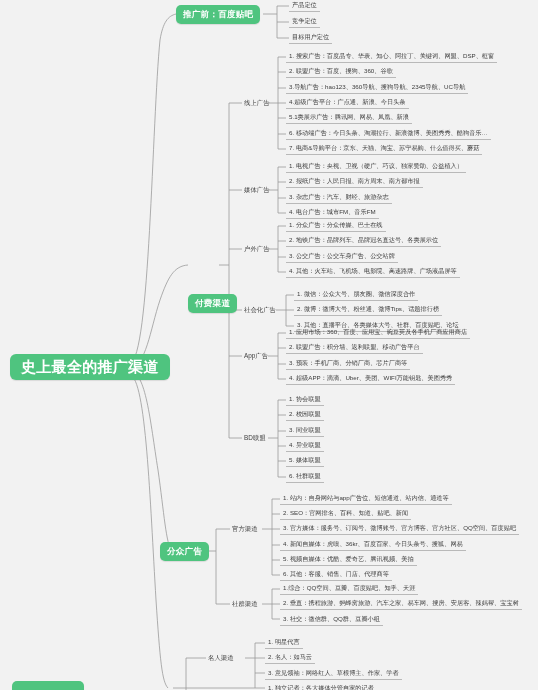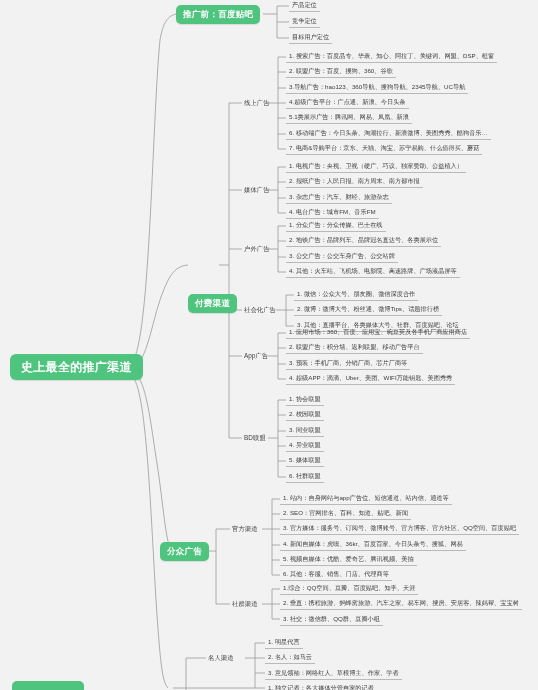--- a/index.html
+++ b/index.html
@@ -19,21 +19,21 @@
   
   .gnode{
     background:#4fc47f;color:#ffffff;
     border-radius:5px;
     font-size:8.5px;font-weight:bold;
     display:flex;align-items:center;justify-content:center;
     white-space:nowrap;letter-spacing:.3px;
     padding:0 7px;height:19px;
     box-shadow:0 1px 1px rgba(0,0,0,.10);
   }
-  .gnode.root{font-size:12px;height:26px;padding:0 11px;border-radius:6px;}
+  .gnode.root{font-size:15px;height:26px;padding:0 11px;border-radius:6px;}
 
   
   .leaf{
     font-size:6.2px;color:#3c3c3c;
     white-space:nowrap;line-height:11px;height:11px;
     border-bottom:.7px solid #b9b9b9;
     padding:0 3px 1px 3px;
     display:flex;align-items:flex-end;
   }
   

